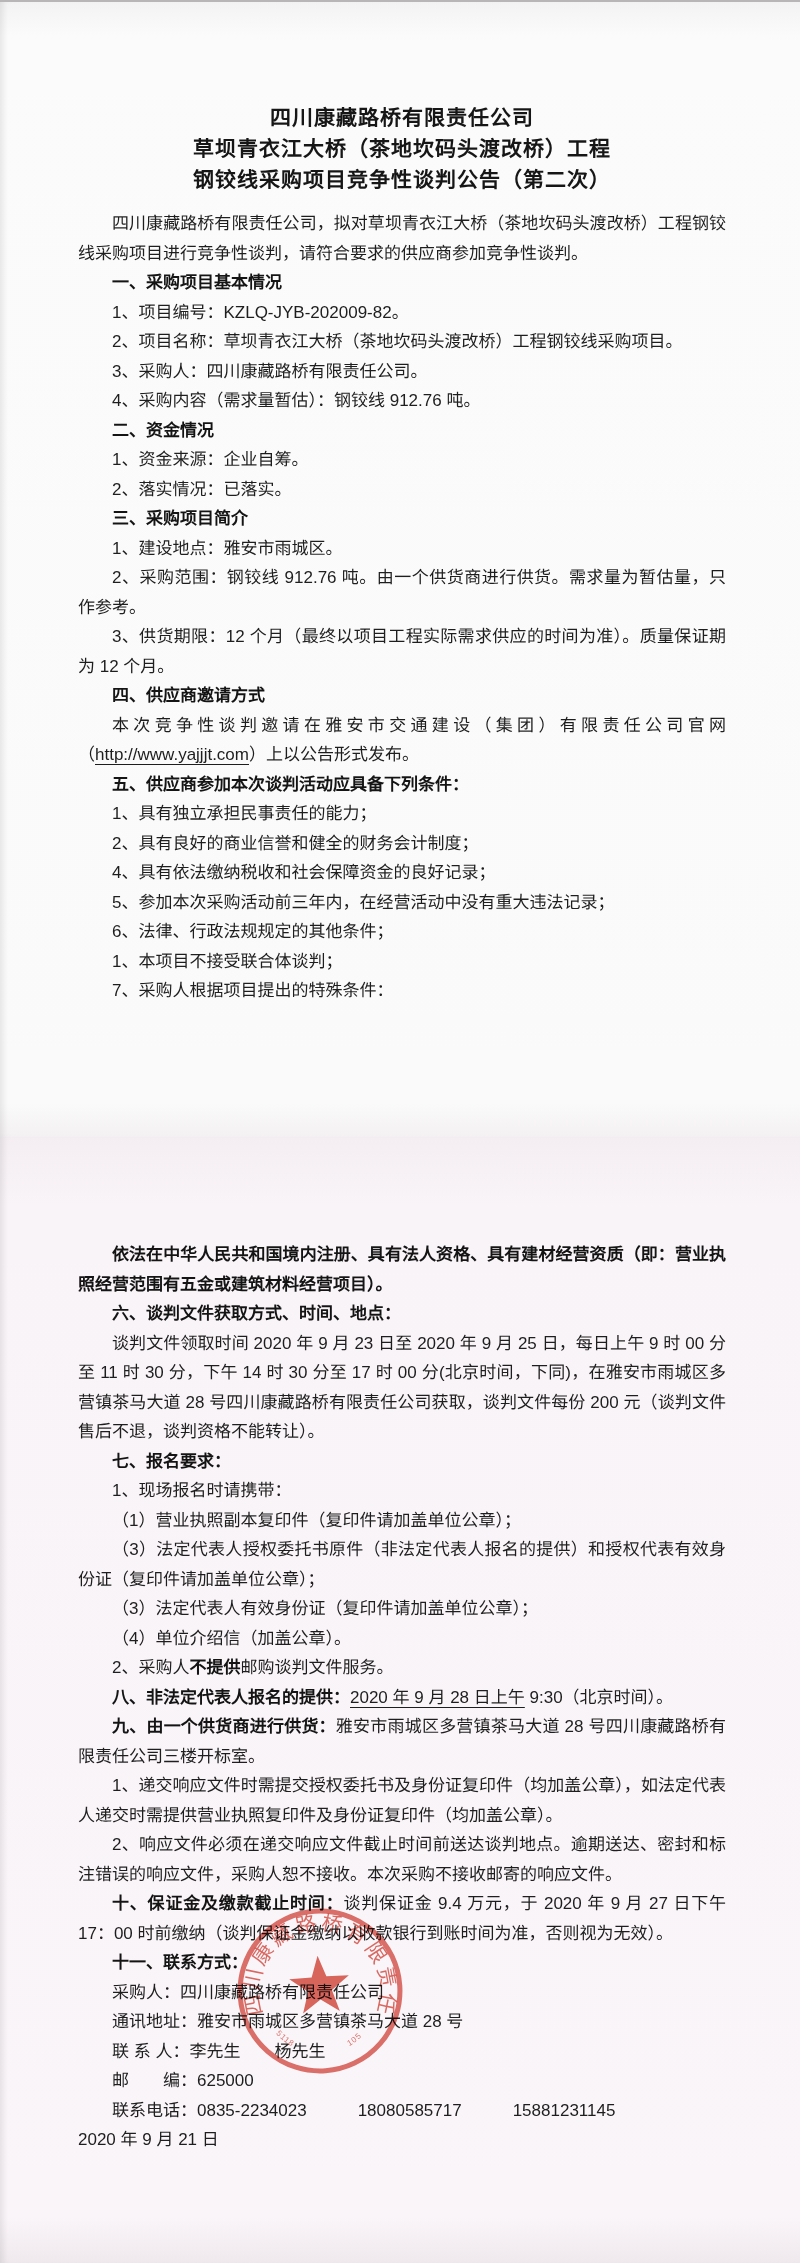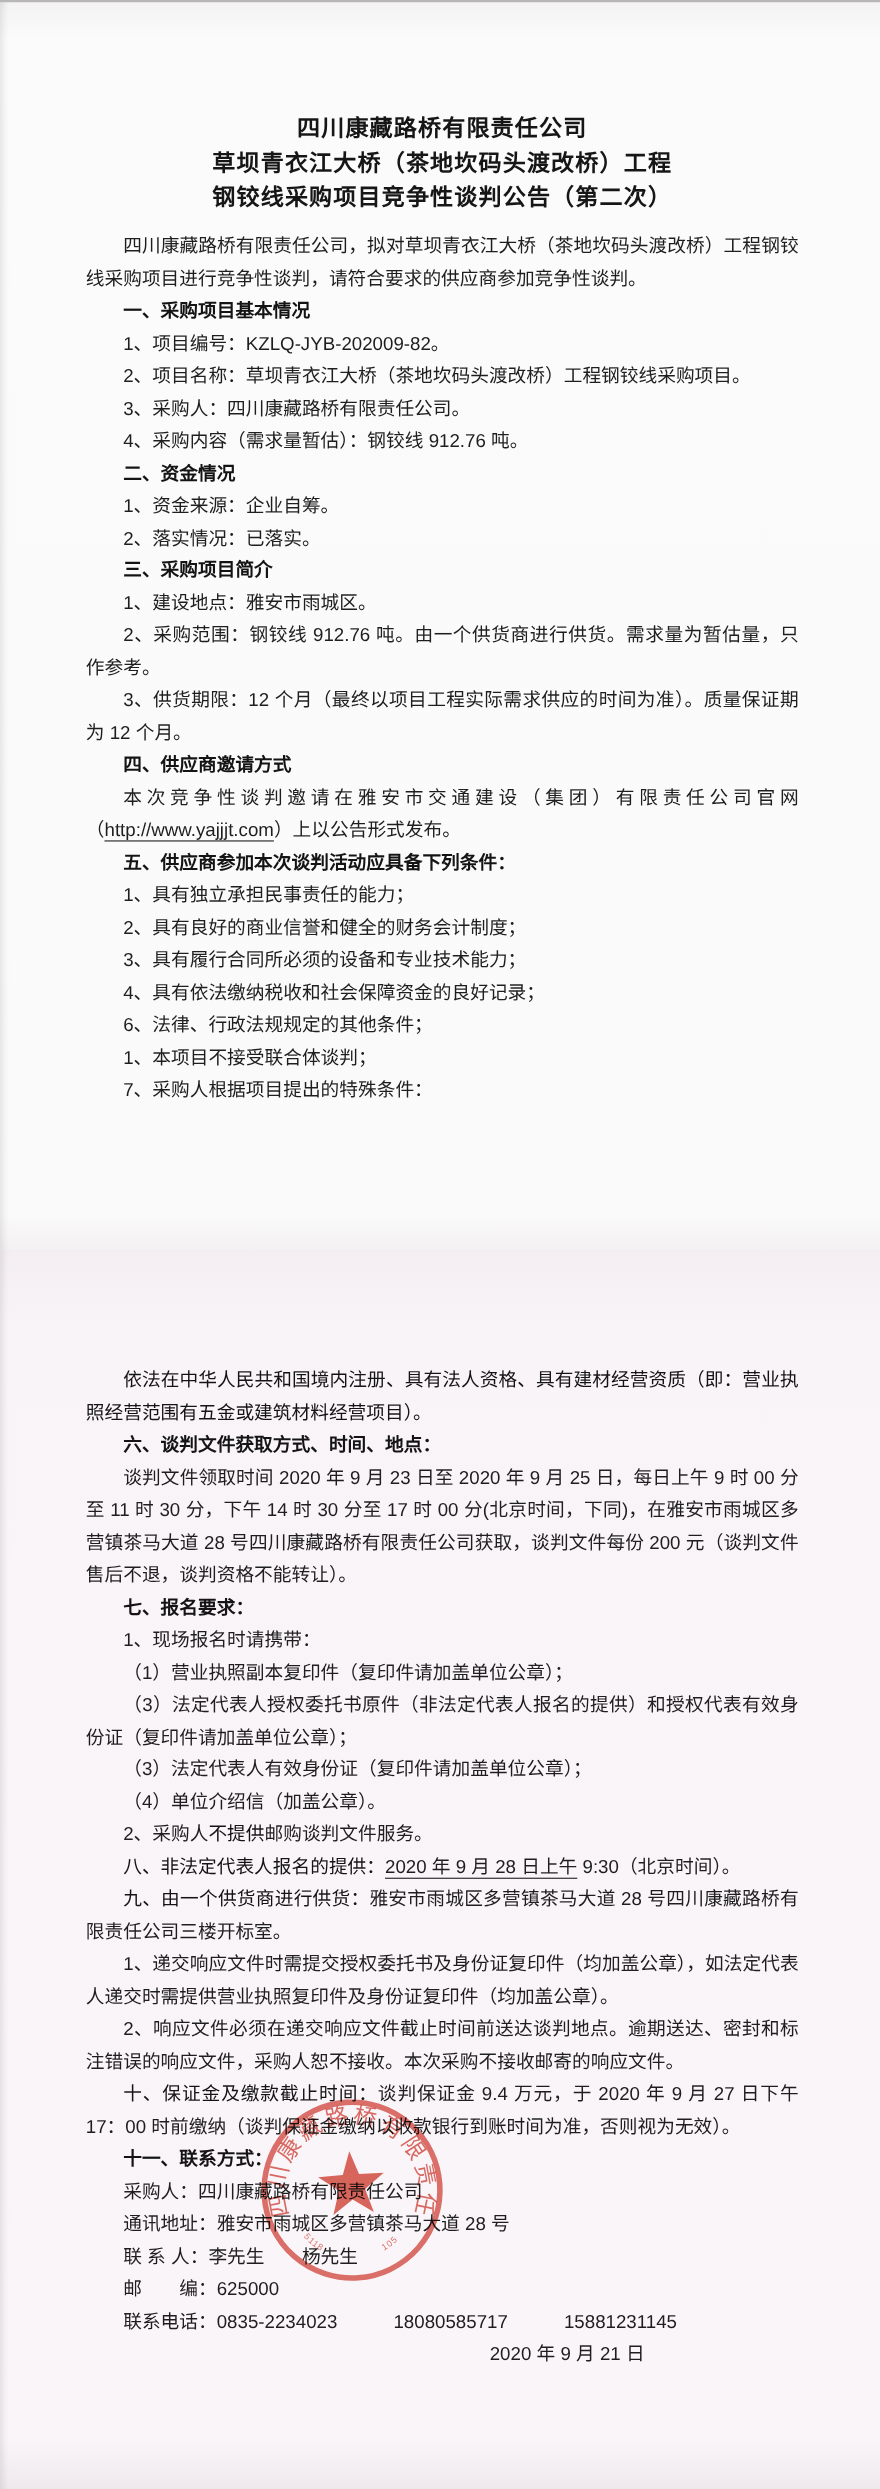--- a/index.html
+++ b/index.html
@@ -32,24 +32,23 @@
   .title-line{
     text-align:center;
     font-weight:bold;
     font-size:21px;
     line-height:31px;
     color:#161616;
     letter-spacing:1px;
   }
   .line{text-indent:2em;}
   .line.h{font-weight:bold;color:#141414;}
-  .b{font-weight:normal;color:#141414;}
+  .b{font-weight:bold;color:#141414;}
   .u{text-decoration:underline;text-underline-offset:4px;}
   .line.date{
-    text-align:right;
     text-indent:0;
     padding-right:140px;
   }
   
   .seal{
     position:absolute;
     left:234px;
     top:768px;
     width:172px;
     height:172px;
@@ -83,22 +82,22 @@
           <div class="line "><span>2、落实情况：已落实。</span></div>
           <div class="line h"><span>三、采购项目简介</span></div>
           <div class="line "><span>1、建设地点：雅安市雨城区。</span></div>
           <div class="line "><span>2、采购范围：钢铰线 912.76 吨。由一个供货商进行供货。需求量为暂估量，只作参考。</span></div>
           <div class="line "><span>3、供货期限：12 个月（最终以项目工程实际需求供应的时间为准）。质量保证期为 12 个月。</span></div>
           <div class="line h"><span>四、供应商邀请方式</span></div>
           <div class="line "><span>本次竞争性谈判邀请在雅安市交通建设（集团）有限责任公司官网（</span><span class="u">http://www.yajjjt.com</span><span>）上以公告形式发布。</span></div>
           <div class="line h"><span>五、供应商参加本次谈判活动应具备下列条件：</span></div>
           <div class="line "><span>1、具有独立承担民事责任的能力；</span></div>
           <div class="line "><span>2、具有良好的商业信誉和健全的财务会计制度；</span></div>
-          <div class="line "><span>3、具有履行合同所必须的设备和专业技术能力；</span></div>
           <div class="line "><span>4、具有依法缴纳税收和社会保障资金的良好记录；</span></div>
+          <div class="line "><span>5、参加本次采购活动前三年内，在经营活动中没有重大违法记录；</span></div>
           <div class="line "><span>6、法律、行政法规规定的其他条件；</span></div>
           <div class="line "><span>1、本项目不接受联合体谈判；</span></div>
           <div class="line "><span>7、采购人根据项目提出的特殊条件：</span></div>
         </div>
     </div>
   </div>
 
   <div class="page page--two">
     <div class="content" style="padding-top:103px;">
       <div id="page2-body">

